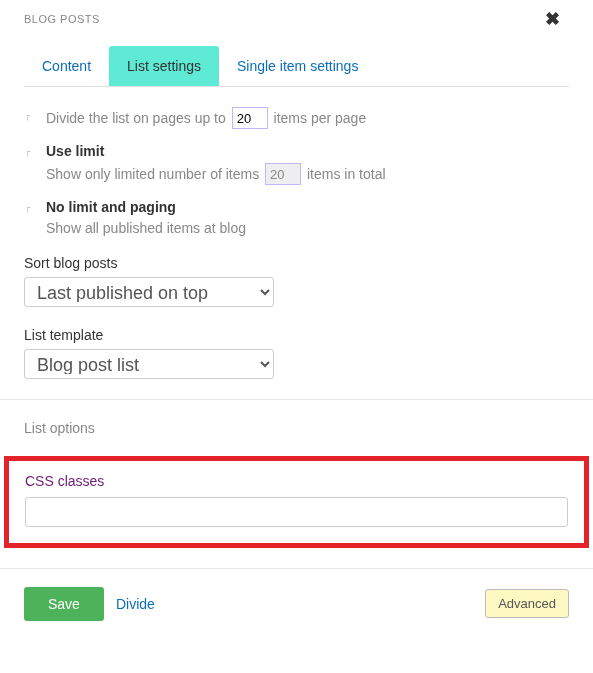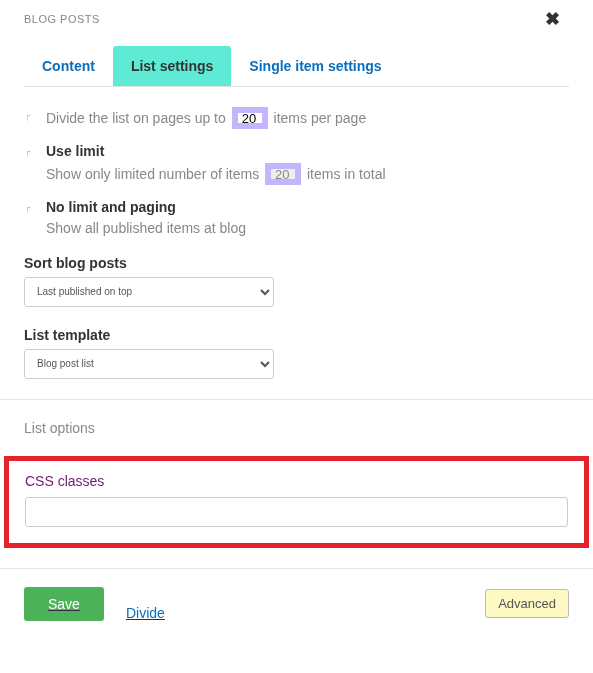--- a/index.html
+++ b/index.html
@@ -30,21 +30,20 @@
     font-size: 18px;
     font-weight: bold;
     color: #333;
     cursor: pointer;
     line-height: 1;
   }
   .tabs {
     display: flex;
     border-bottom: 1px solid #e0e0e0;
     margin: 18px 24px 0 24px;
-    font-weight: bold;
   }
   .tab {
     padding: 12px 18px;
     color: #0a6ebd;
     cursor: pointer;
     font-size: 14px;
   }
   .tab.active {
     background: #5eead4;
     border-top-left-radius: 3px;
@@ -80,47 +79,47 @@
     margin-bottom: 4px;
   }
   .radio-desc {
     color: #888;
     font-size: 14px;
     line-height: 1.4;
   }
   .inline-input {
     width: 36px;
     height: 22px;
-    border: 6px solid #c4b5fd;
+    border: 1px solid #c4b5fd;
     padding: 2px 4px;
     font-size: 13px;
     margin: 0 2px;
     vertical-align: baseline;
   }
   .inline-input.disabled {
     background: #eee;
     color: #888;
   }
   .field-block {
     margin-bottom: 20px;
   }
   .field-label {
-    font-weight: bold;
+    font-weight: normal;
     color: #333;
     margin-bottom: 6px;
     font-size: 14px;
   }
   .select {
     width: 250px;
     height: 30px;
     border: 1px solid #ccc;
     border-radius: 3px;
     background: #fff;
     padding: 4px 8px;
-    font-size: 10px;
+    font-size: 18px;
     color: #555;
   }
   .divider {
     border: none;
     border-top: 1px solid #e6e6e6;
     margin: 20px 0 0 0;
   }
   .more-options {
     padding: 20px 24px;
     color: #888;
@@ -146,23 +145,22 @@
   }
   .footer {
     display: flex;
     align-items: center;
     justify-content: space-between;
     padding: 18px 24px 20px 24px;
     border-top: 1px solid #e6e6e6;
   }
   .footer-left {
     display: flex;
-    align-items: flex-end;
-    gap: 22px;
-    text-decoration: underline;
+    align-items: center;
+    gap: 12px;
   }
   .btn-save {
     background: #4db35a;
     color: #fff;
     border: none;
     border-radius: 3px;
     padding: 9px 24px;
     font-size: 14px;
     cursor: pointer;
   }

